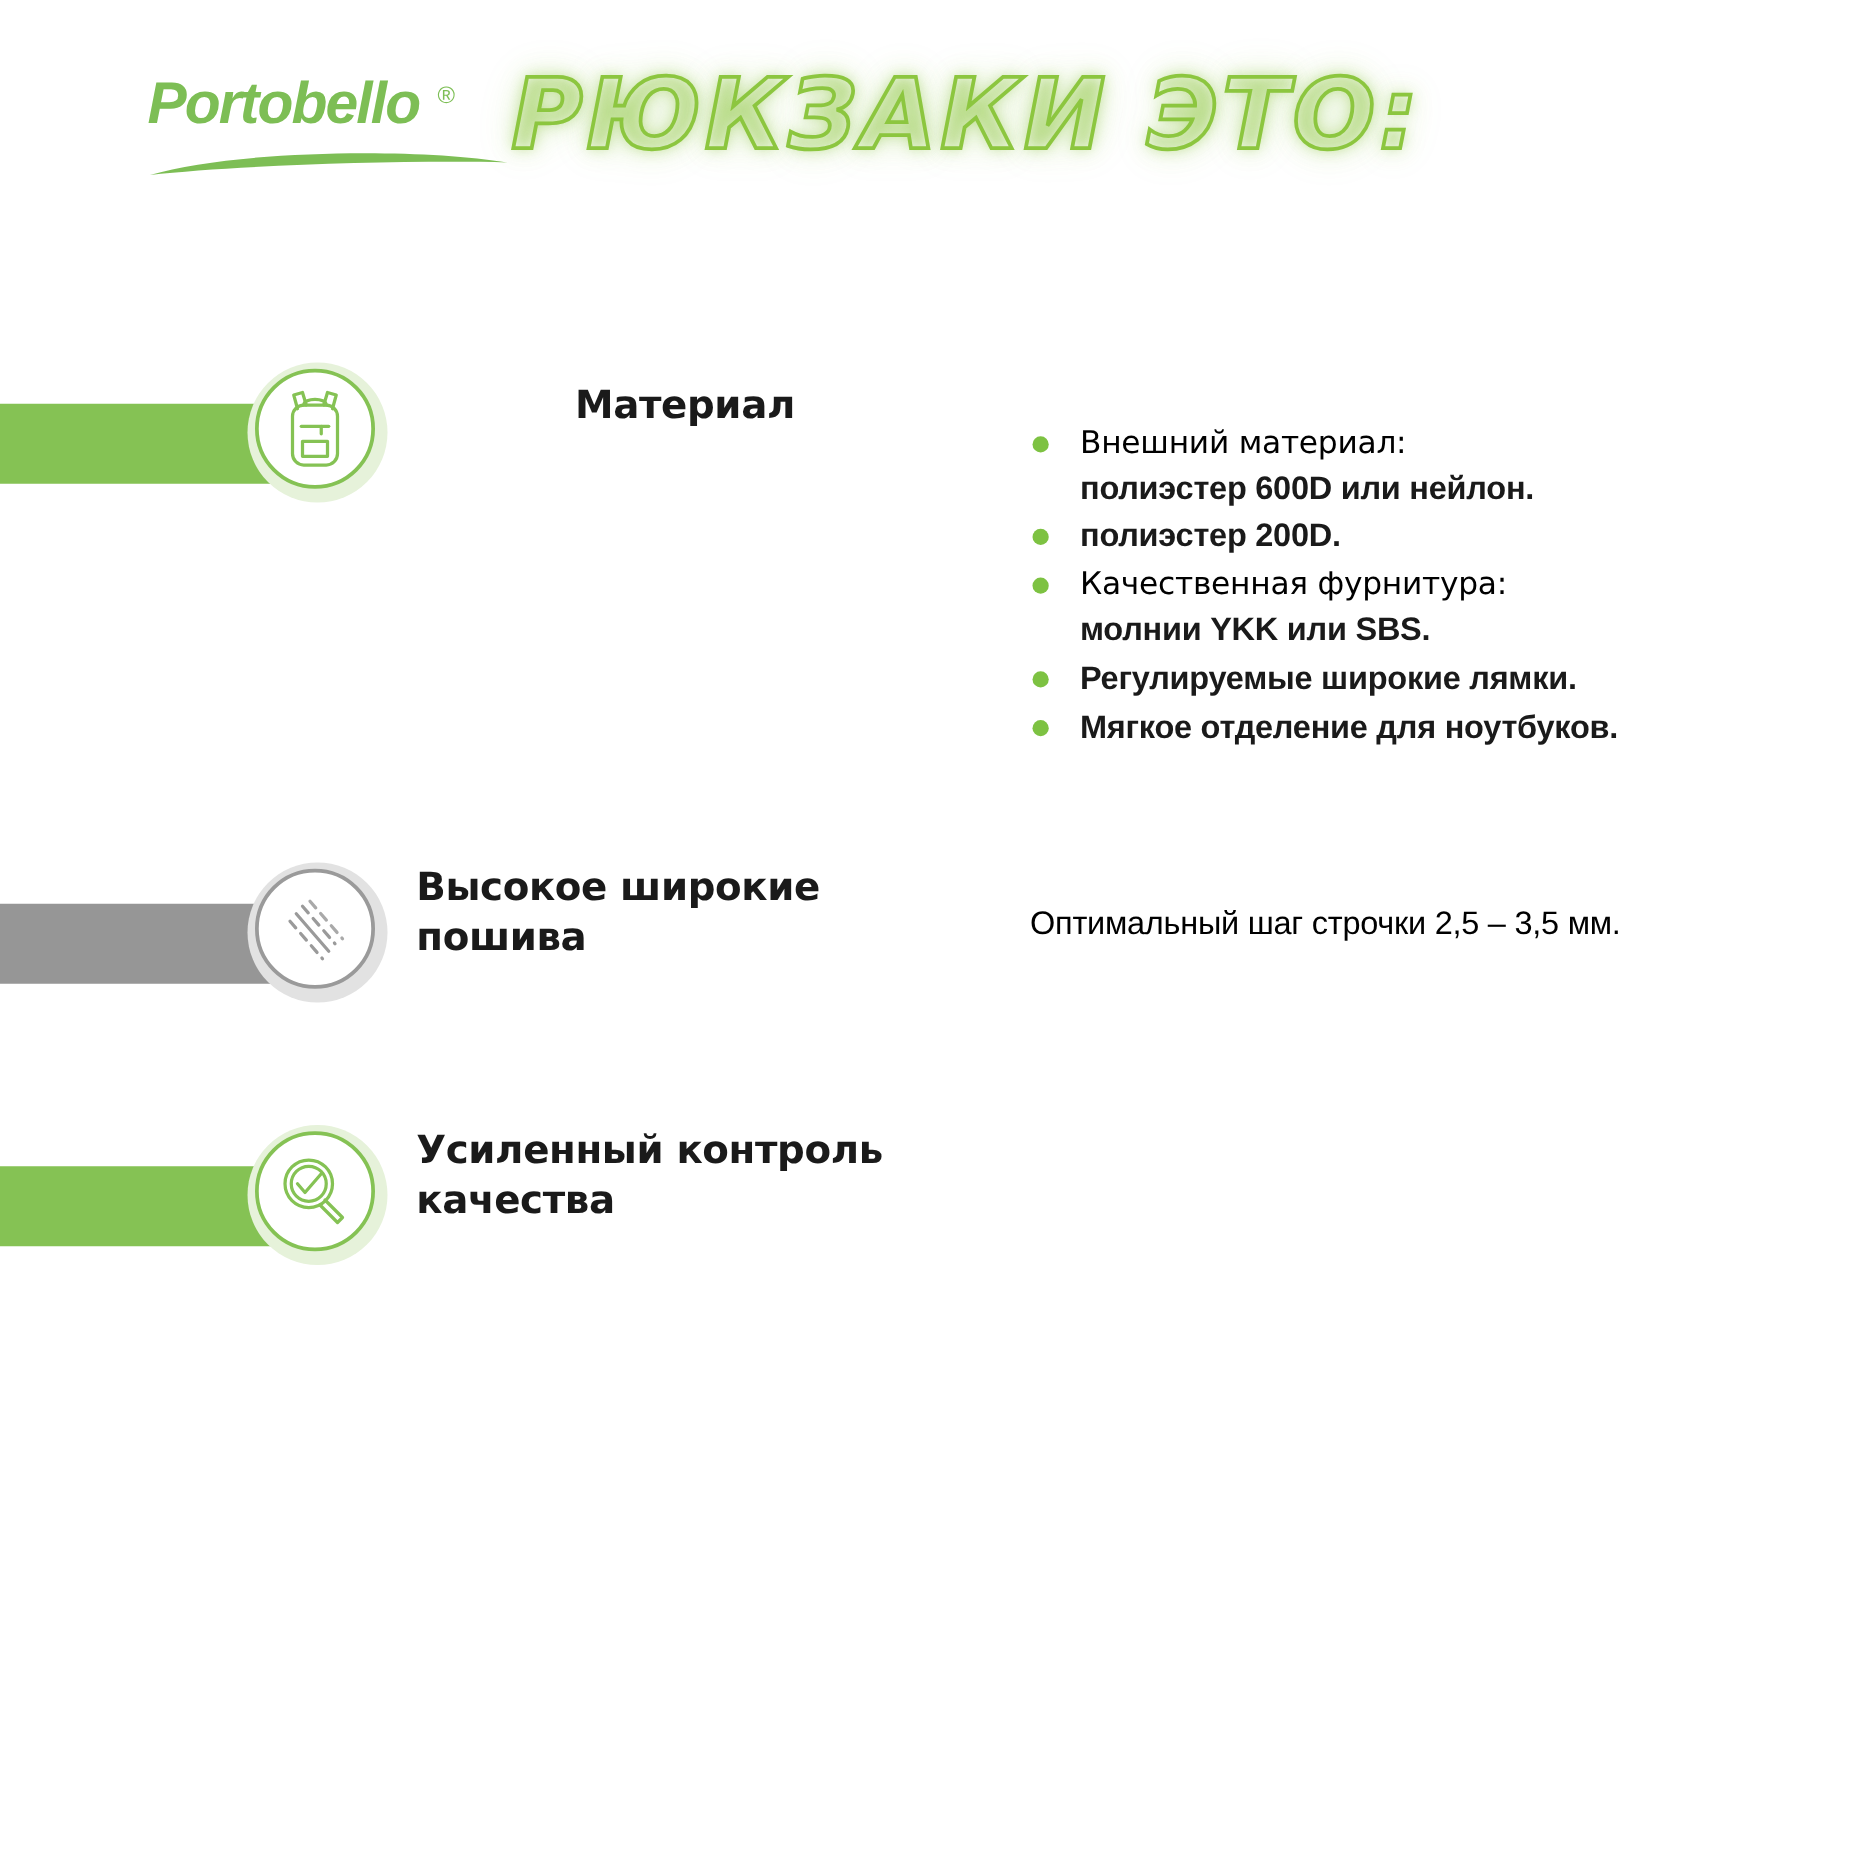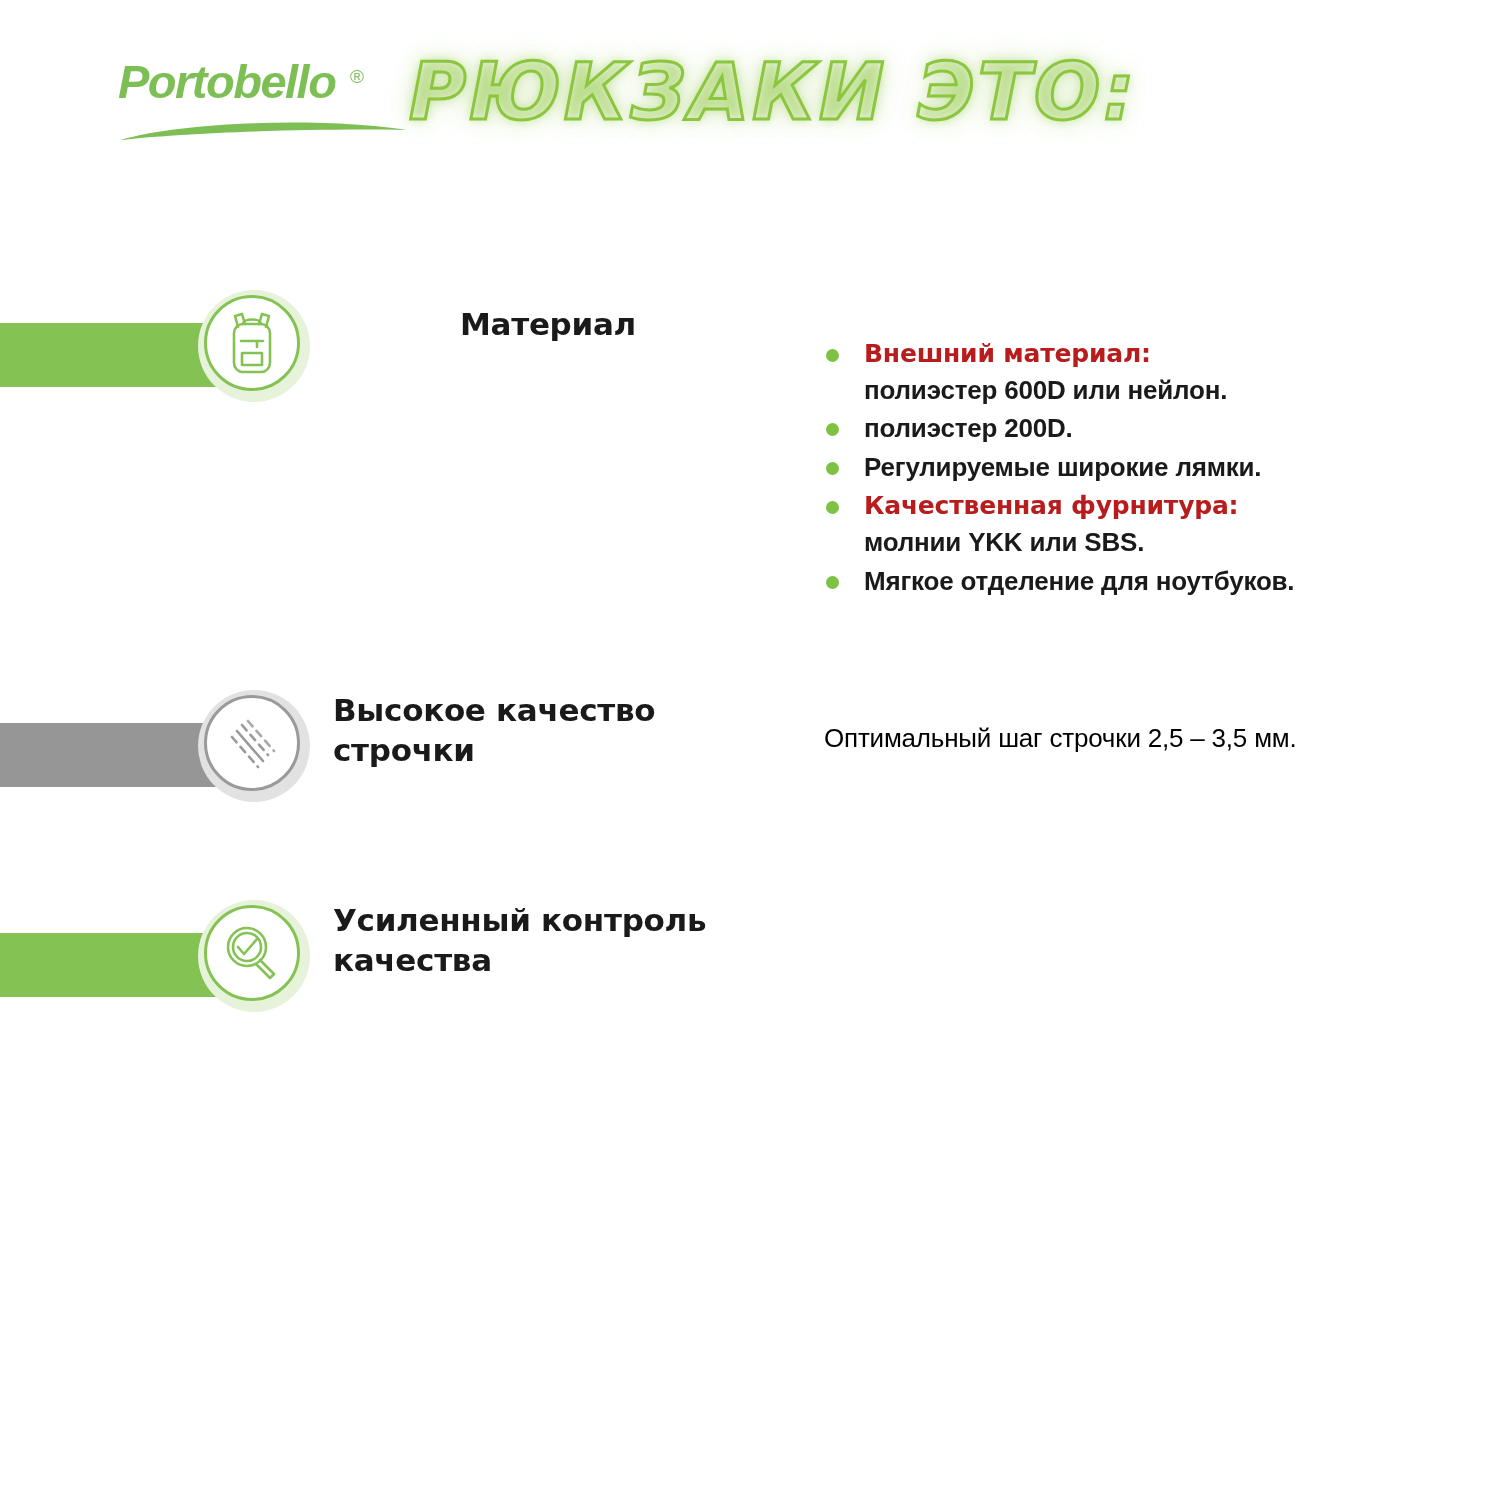--- a/index.html
+++ b/index.html
@@ -155,24 +155,24 @@
     left: 2px;
     top: 13px;
     width: 13px;
     height: 13px;
     border-radius: 50%;
     background: #7DC242;
   }
   .bullet .b-strong {
     display: block;
     font-family: "DejaVu Sans", sans-serif;
-    font-weight: bold;
+    font-weight: normal;
     font-size: 25px;
     line-height: 1.42;
-    color: #b91c1c;
+    color: #000000;
     letter-spacing: -0.2px;
   }
   .bullet .b-plain {
     display: block;
     font-family: "Liberation Sans", sans-serif;
     font-weight: bold;
     font-size: 26px;
     line-height: 1.42;
     color: #1A1A1A;
     letter-spacing: -0.2px;
@@ -234,21 +234,21 @@
   <div class="icon-disc grey">
     <svg width="64" height="64" viewBox="0 0 64 64">
       <g fill="none" stroke="#9A9A9A" stroke-width="2.6" stroke-linecap="round">
         <path d="M12 26 L38 56" stroke-dasharray="7 6"></path>
         <path d="M22 14 L48 44" stroke-dasharray="7 6"></path>
         <path d="M17 20 L43 50"></path>
         <path d="M28 10 L54 40" stroke-dasharray="7 6" opacity="0.85"></path>
       </g>
     </svg>
   </div>
-  <div class="row-title two-line">Высокое качество строчки</div>
+  <div class="row-title two-line">Высокое широкие пошива</div>
 </div>
 
 <div class="row" style="top:900px;">
   <div class="row-bar green"></div>
   <div class="icon-halo green"></div>
   <div class="icon-disc green">
     <svg width="64" height="64" viewBox="0 0 64 64">
       <g fill="none" stroke="#85C254" stroke-width="2.6" stroke-linecap="round" stroke-linejoin="round">
         <circle cx="27" cy="26" r="19"></circle>
         <circle cx="27" cy="26" r="14"></circle>
@@ -266,31 +266,31 @@
     <span class="dot"></span>
     <span class="b-strong">Внешний материал:</span>
     <span class="b-plain">полиэстер 600D или нейлон.</span>
   </div>
 
   <div class="bullet">
     <span class="dot"></span>
     <span class="b-plain">полиэстер 200D.</span>
   </div>
 
-  <div class="bullet plain-only">
-    <span class="dot"></span>
-    <span class="b-plain">Регулируемые широкие лямки.</span>
-  </div>
-
   <div class="bullet">
     <span class="dot"></span>
     <span class="b-strong">Качественная фурнитура:</span>
     <span class="b-plain">молнии YKK или SBS.</span>
   </div>
 
   <div class="bullet plain-only">
     <span class="dot"></span>
+    <span class="b-plain">Регулируемые широкие лямки.</span>
+  </div>
+
+  <div class="bullet plain-only">
+    <span class="dot"></span>
     <span class="b-plain">Мягкое отделение для ноутбуков.</span>
   </div>
 
 </div>
 
 <div class="note-stitch">Оптимальный шаг строчки 2,5 – 3,5 мм.</div>
 
 </body></html>

